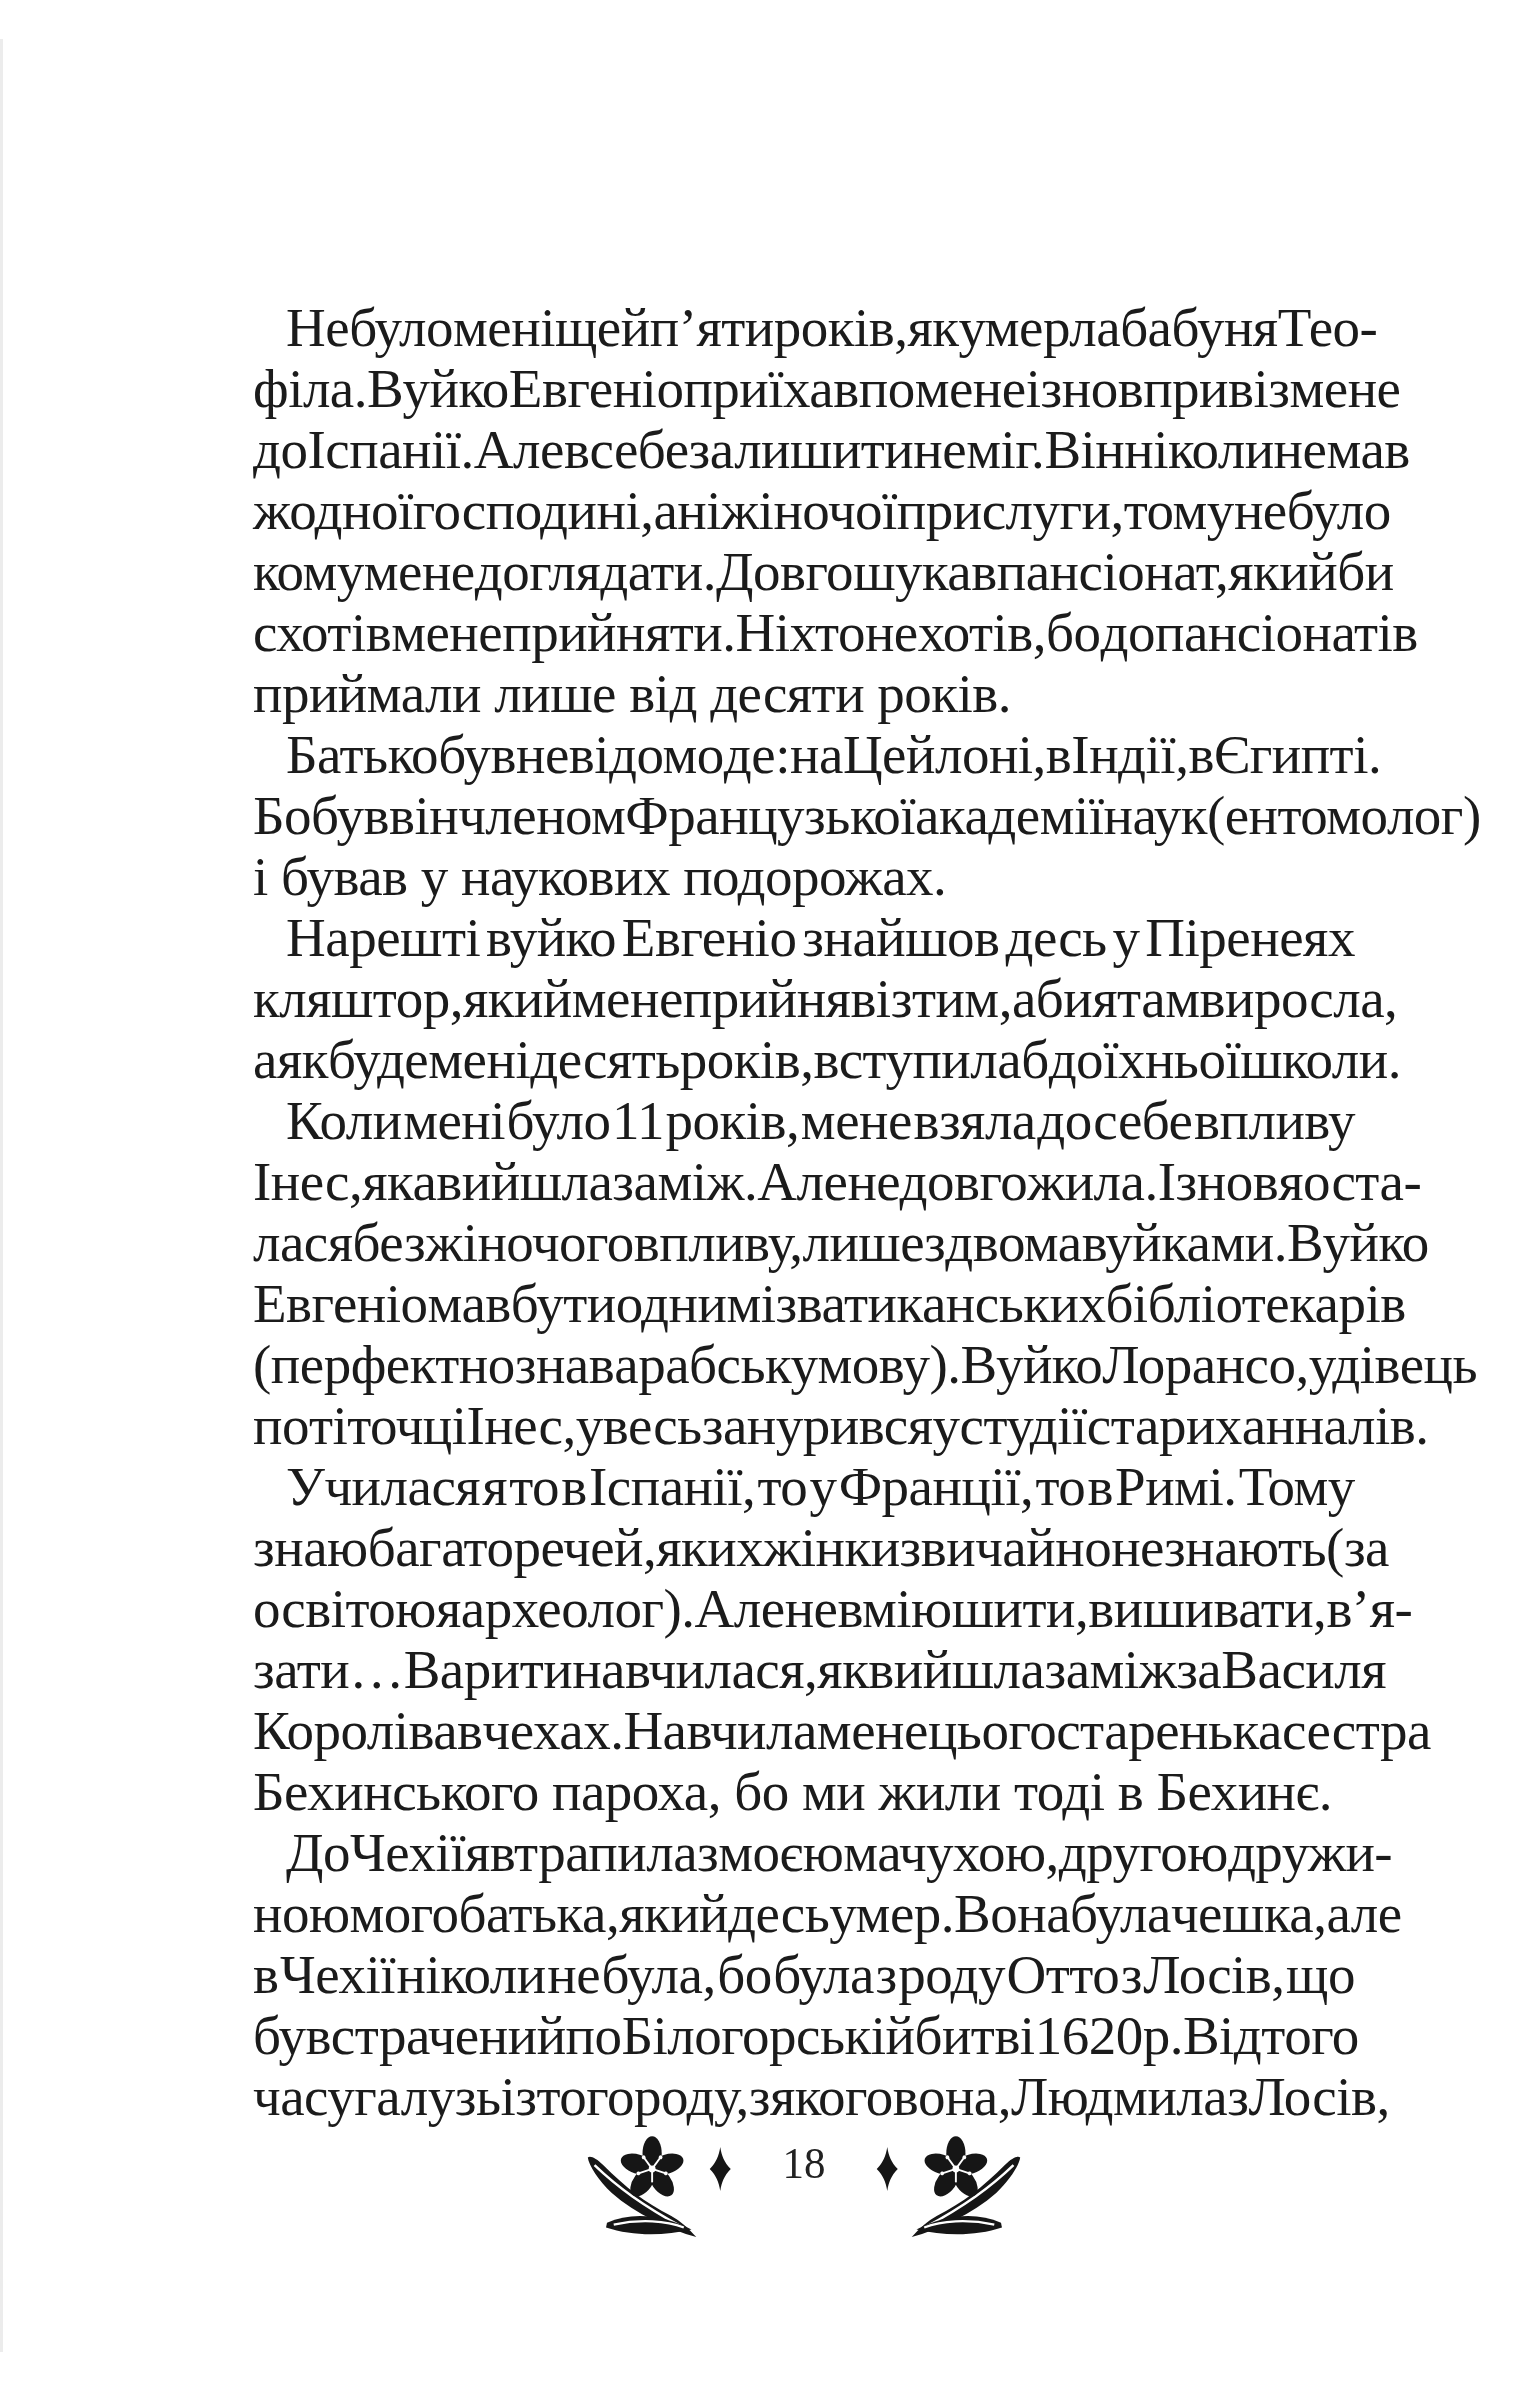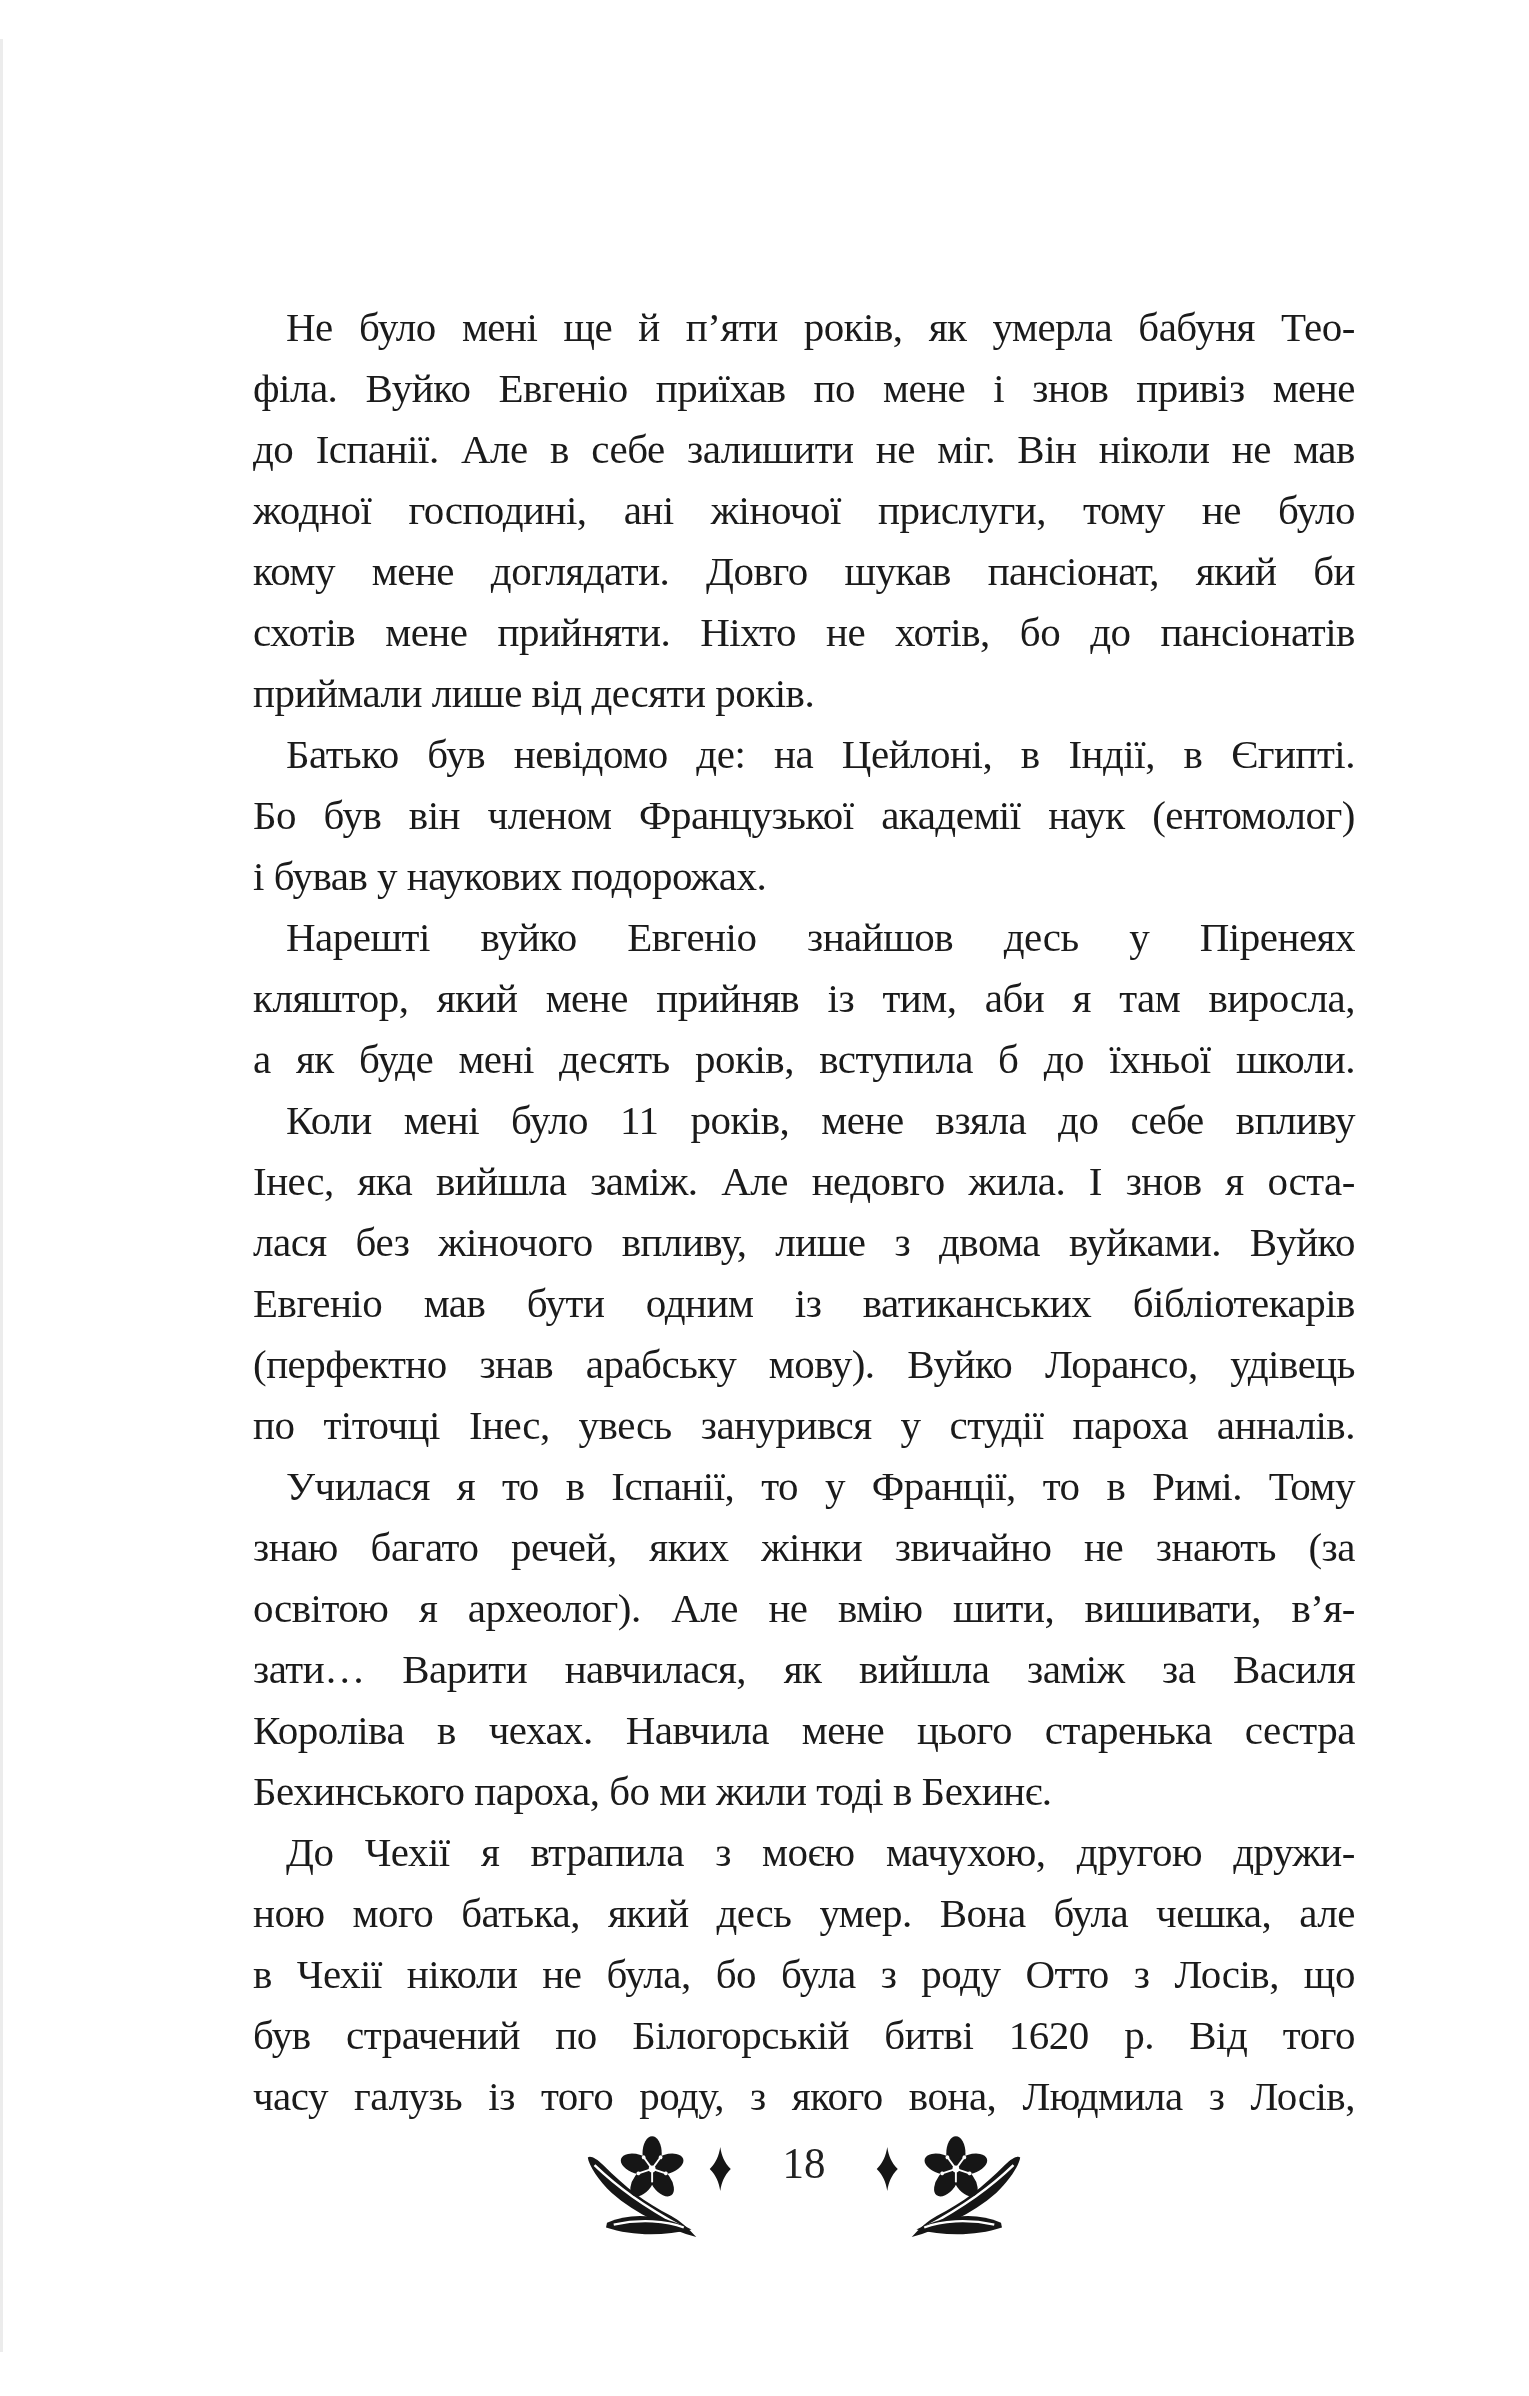--- a/index.html
+++ b/index.html
@@ -23,21 +23,21 @@
   .author{
     font-size:39px;line-height:57px;letter-spacing:1px;white-space:nowrap;
     margin:0 35px;color:#1c1c1c;transform:scaleY(1.06);
   }
   .orn{flex:0 0 auto;display:block;}
   .orn.dmd-l{margin-left:13.7px;}
   .orn.dmd-r{margin-right:13.7px;}
   
   .textblock{
     position:absolute;left:253px;top:297px;width:1102px;
-    font-size:41px;line-height:61px;letter-spacing:-0.5px;color:#1b1b1b;
+    font-size:55px;line-height:61px;letter-spacing:-0.5px;color:#1b1b1b;
   }
   .para{margin:0;padding:0;}
   .line{height:61px;overflow:visible;white-space:nowrap;}
   .line.just{display:flex;justify-content:space-between;}
   .line.just span{display:inline-block;}
   .line.indent{padding-left:33px;}
   
   .footer{
     position:absolute;left:253px;top:2133px;width:1102px;height:129px;
     display:flex;align-items:flex-start;justify-content:center;
@@ -246,21 +246,21 @@
           <span>удівець</span>
         </div>
         <div class="line just">
           <span>по</span>
           <span>тіточці</span>
           <span>Інес,</span>
           <span>увесь</span>
           <span>занурився</span>
           <span>у</span>
           <span>студії</span>
-          <span>пароха</span>
+          <span>старих</span>
           <span>анналів.</span>
         </div>
       </div>
       <div class="para">
         <div class="line just indent">
           <span>Училася</span>
           <span>я</span>
           <span>то</span>
           <span>в</span>
           <span>Іспанії,</span>

